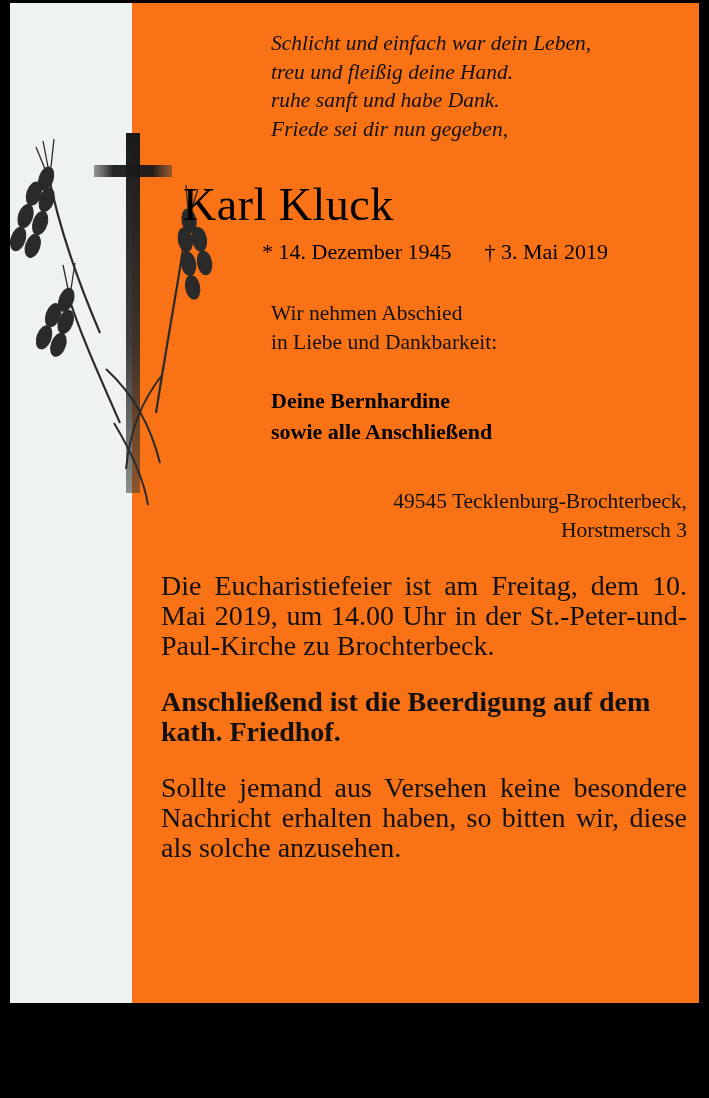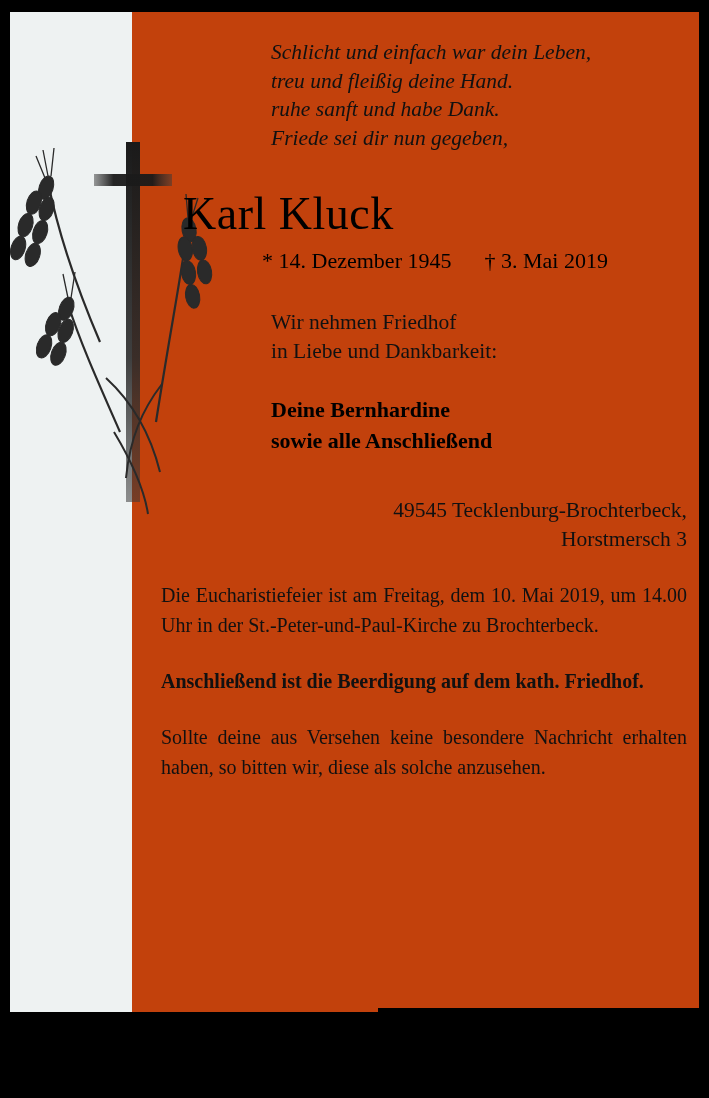--- a/index.html
+++ b/index.html
@@ -22,24 +22,24 @@
     top: 0;
     width: 709px;
     height: 1098px;
     background: #000000;
   }
 
   
   #card {
     position: absolute;
     left: 10px;
-    top: 12px;
+    top: 3px;
     width: 689px;
     height: 1000px;
-    background: #c2410c;
+    background: #f97316;
     overflow: hidden;
   }
 
   
   #left-band {
     position: absolute;
     left: 0;
     top: 0;
     width: 122px;
     height: 100%;
@@ -121,21 +121,21 @@
   .address {
     font-size: 21.5px;
     line-height: 29px;
     color: #111111;
     margin-top: 40px;
     margin-left: 8px;
     text-align: right;
   }
 
   .para {
-    font-size: 20px;
+    font-size: 28px;
     line-height: 30px;
     color: #111111;
     margin-top: 26px;
     margin-left: 8px;
     width: 526px;
     text-align: justify;
   }
   .para.last { text-align: justify; }
   .para.nojust { text-align: left; font-weight: bold; }
 </style>
@@ -229,38 +229,38 @@
 
       <div id="dates">
         <span>*</span>
         <span>14. Dezember 1945</span>
         <span class="sep"></span>
         <span>†</span>
         <span>3. Mai 2019</span>
       </div>
 
       <div class="farewell">
-        <div>Wir nehmen Friedhof</div>
+        <div>Wir nehmen Abschied</div>
         <div>in Liebe und Dankbarkeit:</div>
       </div>
 
       <div class="mourners">
         <div>Deine Bernhardine</div>
         <div>sowie alle Anschließend</div>
       </div>
 
       <div class="address">
         <div>49545 Tecklenburg-Brochterbeck,</div>
         <div>Horstmersch 3</div>
       </div>
 
       <div class="para">Die Eucharistiefeier ist am Freitag, dem 10. Mai 2019, um 14.00 Uhr in der St.-Peter-und-Paul-Kirche zu Brochterbeck.</div>
 
       <div class="para nojust">Anschließend ist die Beerdigung auf dem kath. Friedhof.</div>
 
-      <div class="para last">Sollte deine aus Versehen keine besondere Nachricht erhalten haben, so bitten wir, diese als solche anzusehen.</div>
+      <div class="para last">Sollte jemand aus Versehen keine besondere Nachricht erhalten haben, so bitten wir, diese als solche anzusehen.</div>
 
     </div>
   </div>
 
   <div id="bottom-notch"></div>
 
 </div>
 
 </body></html>

